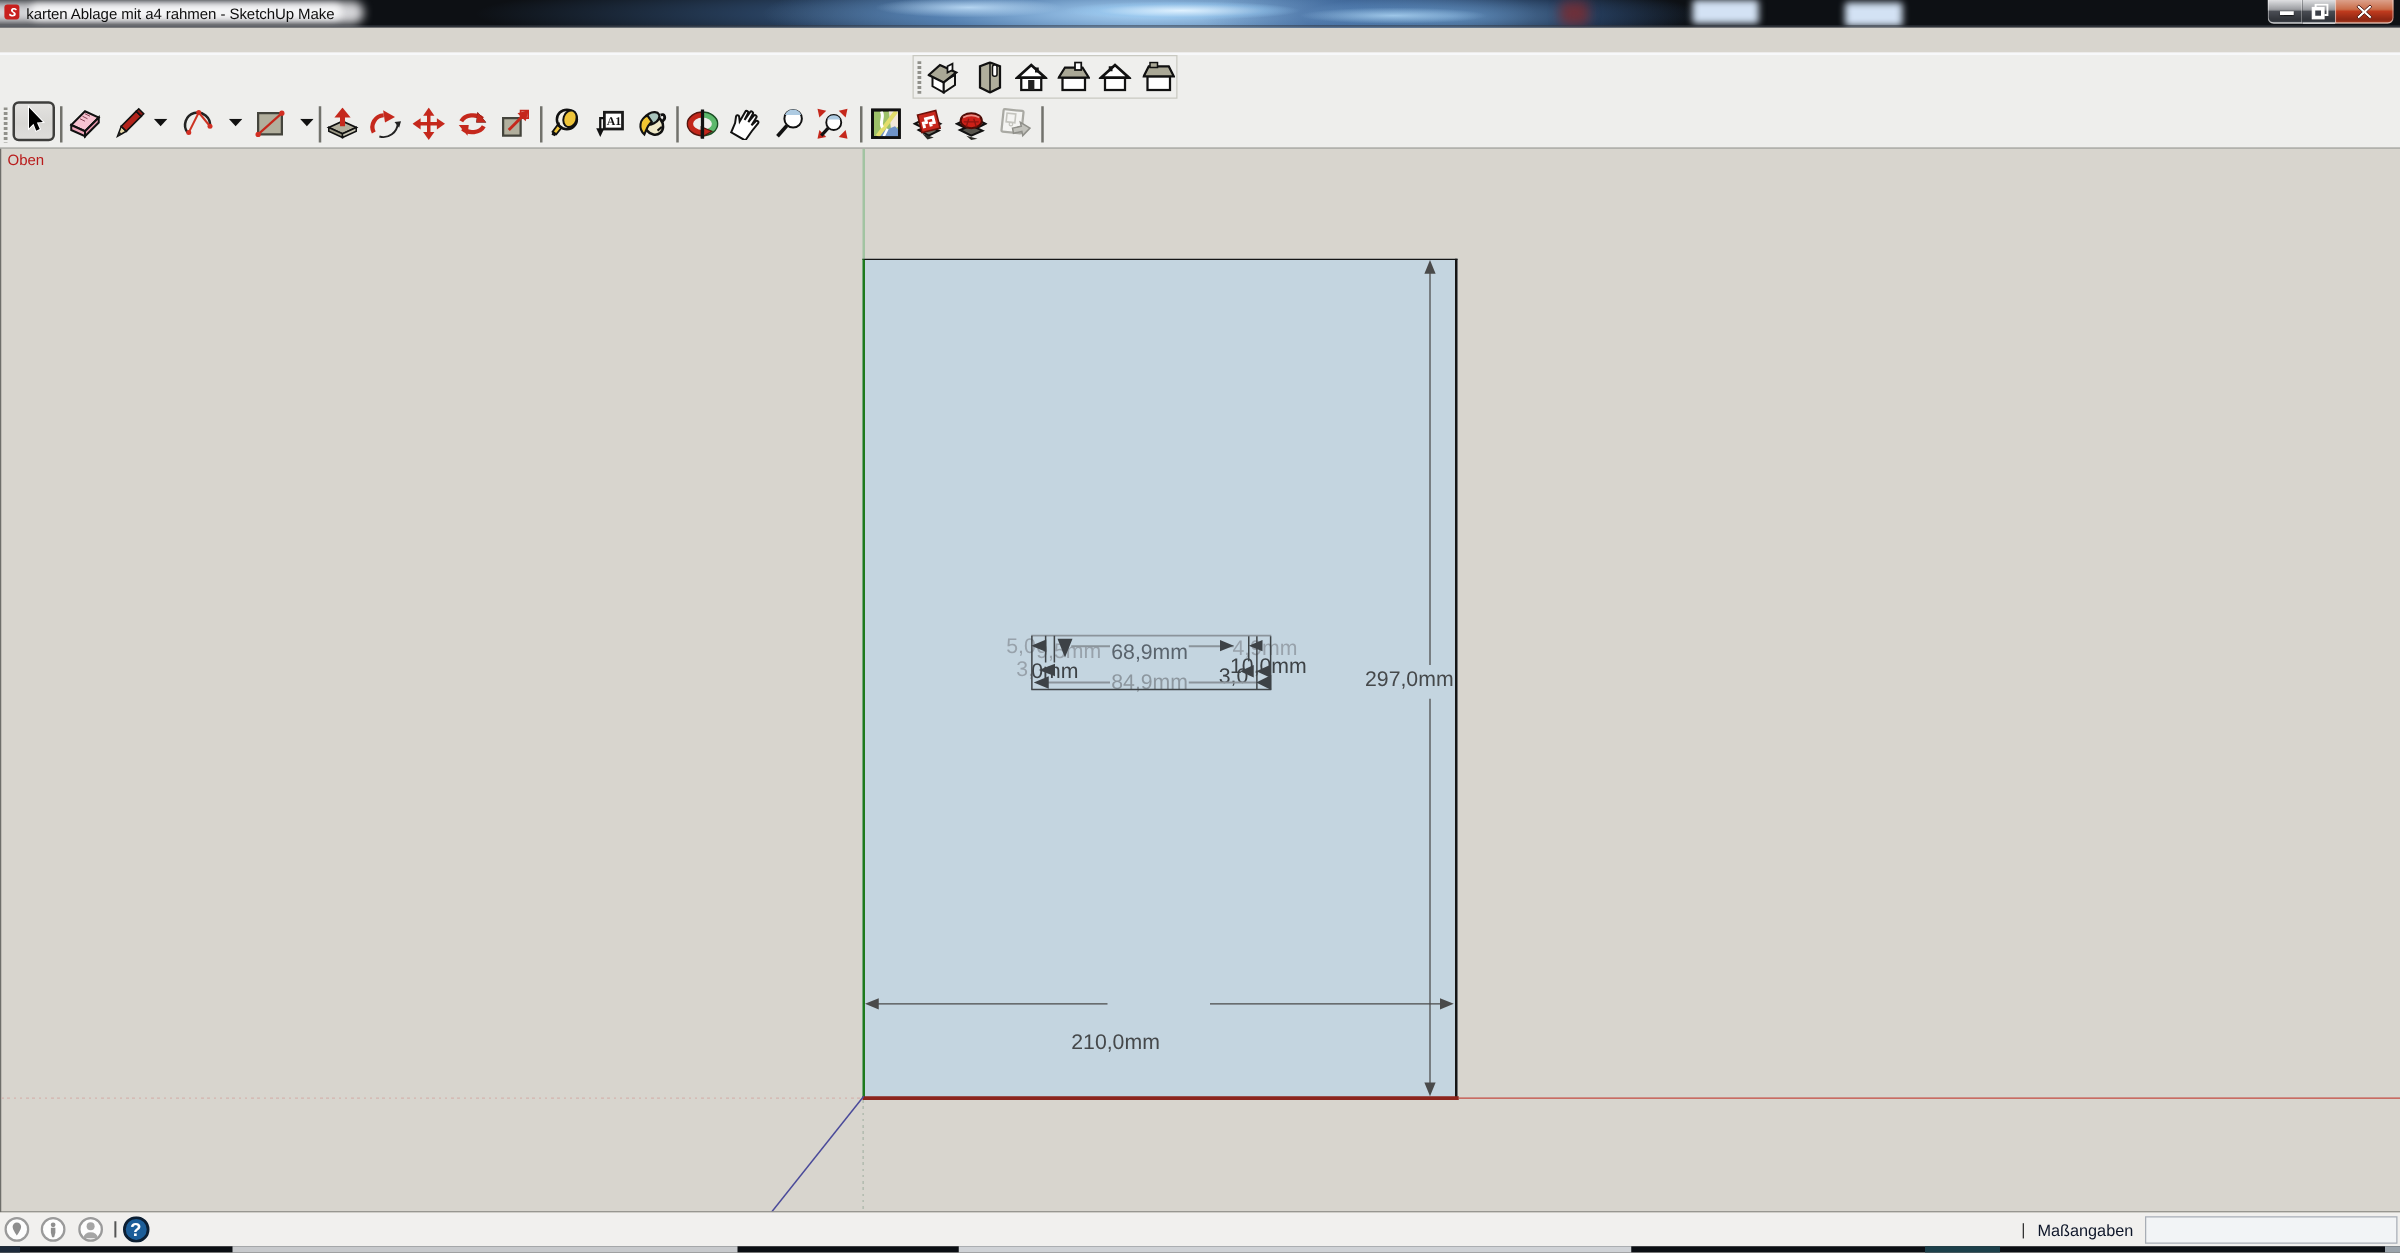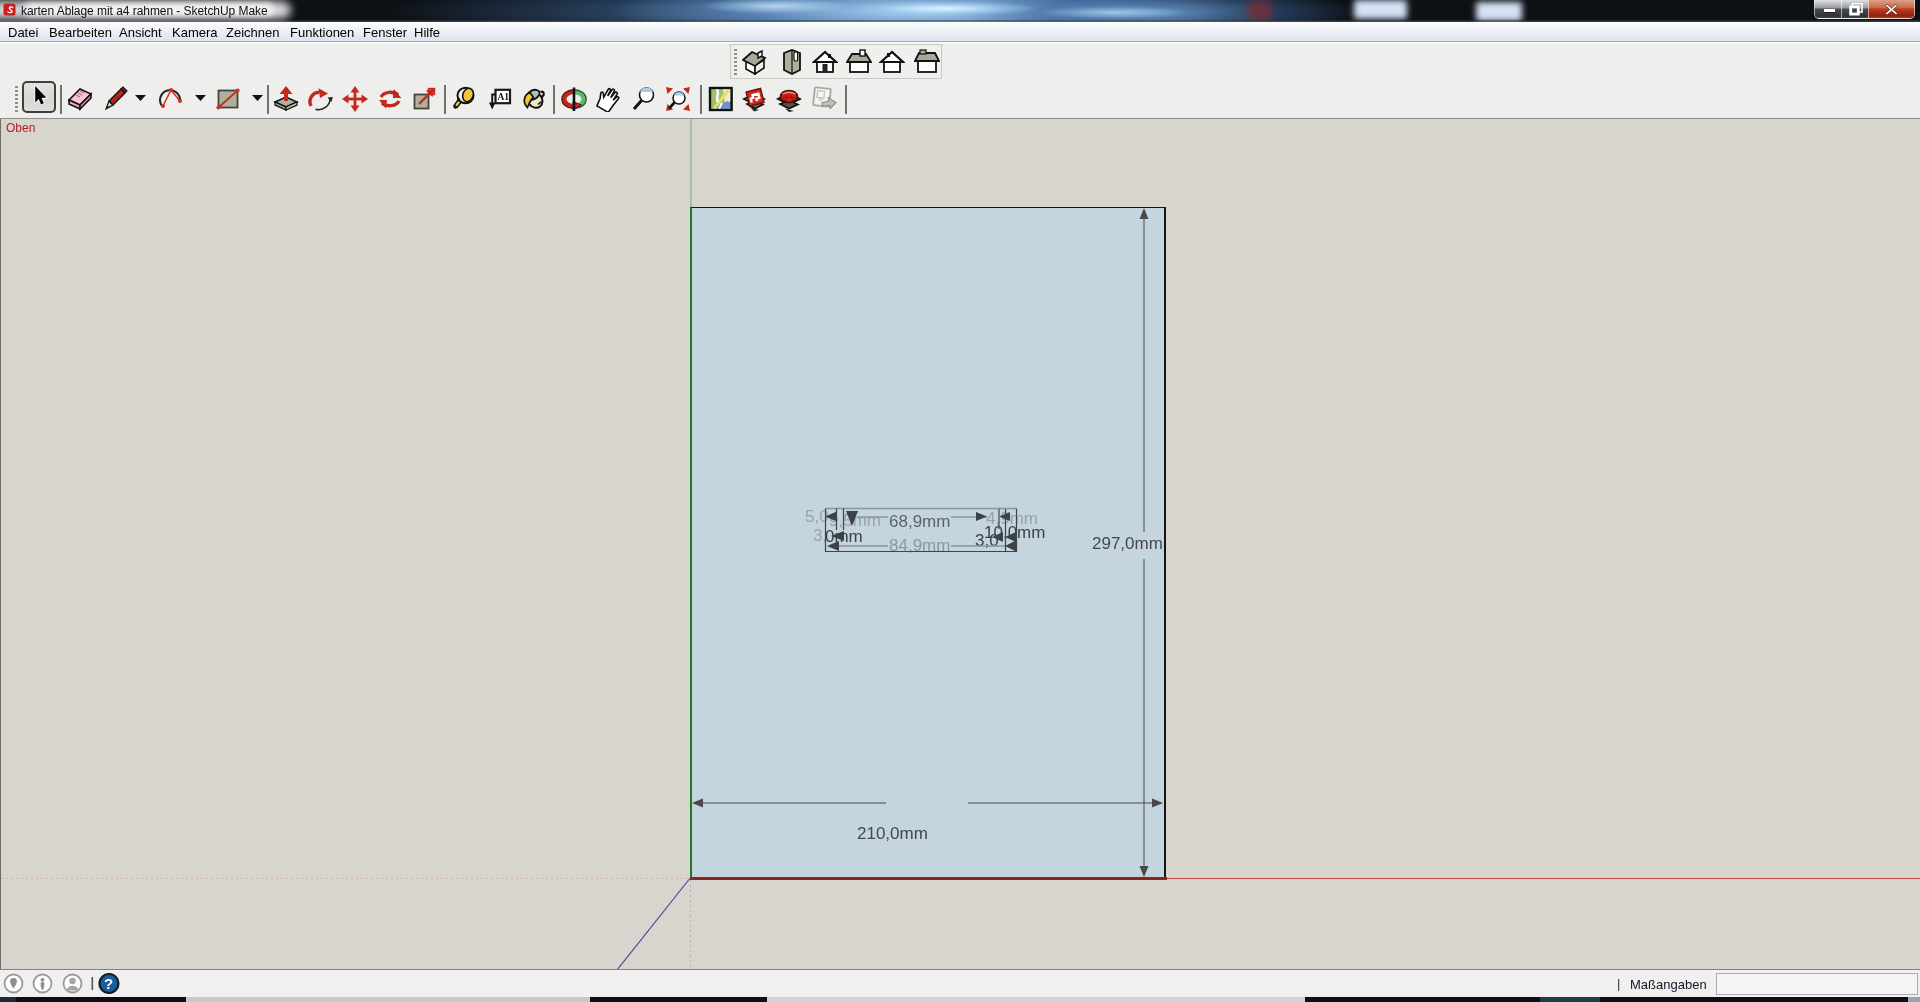--- a/index.html
+++ b/index.html
@@ -43,21 +43,21 @@
 
 
 #menubar { position:absolute; top:22px; left:0; width:1920px; height:20px;
   background:linear-gradient(#fcfdfe, #e9ecf2 60%, #dde2ec); border-bottom:1px solid #a9abb3; }
 .mitem { position:absolute; top:3px; font-size:13px; color:#000; }
 
 
 #toolzone { position:absolute; top:42px; left:0; width:1920px; height:77px; background:#eeeeec; border-bottom:1px solid #8f8f89; }
 #viewspanel { position:absolute; left:730px; top:2px; width:212px; height:35px; background:#efefed; border:1px solid #c9c9c1; }
 .vicon { position:absolute; top:4px; width:26px; height:26px; }
-#maintools { position:absolute; left:12px; top:38px; width:920px; height:39px; }
+#maintools { position:absolute; left:0px; top:38px; width:920px; height:39px; }
 .ticon { position:absolute; top:6px; width:26px; height:26px; }
 .tsep { position:absolute; top:5px; width:2px; height:29px; background:#72726c; }
 .tdrop { position:absolute; width:11px; height:7px; }
 #selbtn { position:absolute; left:10px; top:1px; width:34px; height:32px; border:2px solid #3e3e3c; border-radius:5px;
   background:linear-gradient(#e3e2e0, #d8d7d4 55%, #dedddb); }
 .handle { position:absolute; width:3px; background-image:repeating-linear-gradient(#90908a 0 2px, transparent 2px 4px); }
 
 
 #viewport { position:absolute; top:119px; left:0; width:1920px; height:851px; background:#d8d5ce;
   border-left:1px solid #6e6e6a; border-bottom:1px solid #83837d; overflow:hidden; }
@@ -107,30 +107,20 @@
       </svg>
         </div>
       <div class="wbtn" id="btn-close">
           <svg style="position:absolute;left:16px;top:3px;" width="13" height="13" viewBox="0 0 13 13">
             <path d="M2 1 L6.5 5 L11 1 L12.5 2.5 L8.2 6.5 L12.5 10.5 L11 12 L6.5 8 L2 12 L0.5 10.5 L4.8 6.5 L0.5 2.5 Z" fill="#fff" stroke="#55201a" stroke-width="0.8"></path>
           </svg>
         </div>
     </div>
   </div>
 
-  <div id="menubar">
-    <div class="mitem" style="left:8px;">Datei</div>
-    <div class="mitem" style="left:49px;">Bearbeiten</div>
-    <div class="mitem" style="left:119px;">Ansicht</div>
-    <div class="mitem" style="left:172px;">Kamera</div>
-    <div class="mitem" style="left:226px;">Zeichnen</div>
-    <div class="mitem" style="left:290px;">Funktionen</div>
-    <div class="mitem" style="left:363px;">Fenster</div>
-    <div class="mitem" style="left:414px;">Hilfe</div>
-  </div>
 
   <div id="toolzone">
     <div style="position:absolute;top:0;left:0;width:1920px;height:2px;background:#f7f8fa;"></div>
     <div id="viewspanel">
       <div class="handle" style="left:3px;top:4px;height:26px;"></div>
       <svg class="vicon" style="left:11px;" viewBox="0 0 26 26">
         <polygon points="4,20 4,12 13,16 13,25" fill="#fff" stroke="#111" stroke-width="1.6"></polygon>
         <polygon points="13,16 13,25 22,19 22,11" fill="#efefea" stroke="#111" stroke-width="1.6"></polygon>
         <polygon points="1,11 10,3 23,9 13,17" fill="#aaa896" stroke="#111" stroke-width="1.8"></polygon>
         <polygon points="16,4 20,2 20,7 16,9" fill="#fff" stroke="#111" stroke-width="1.4"></polygon>

